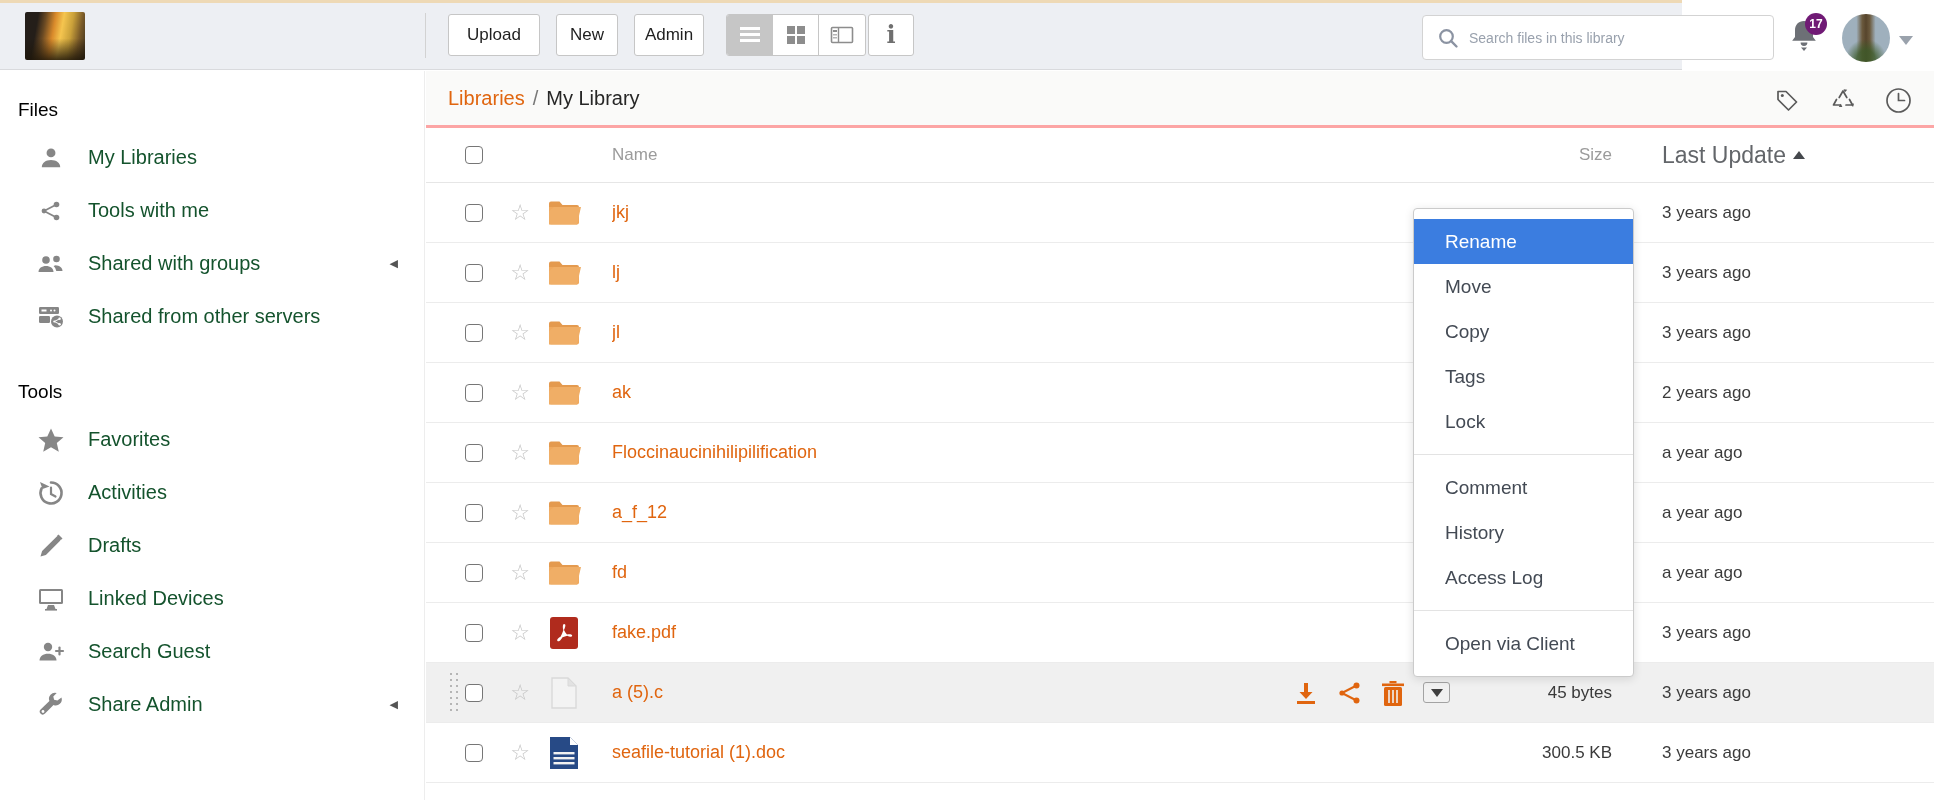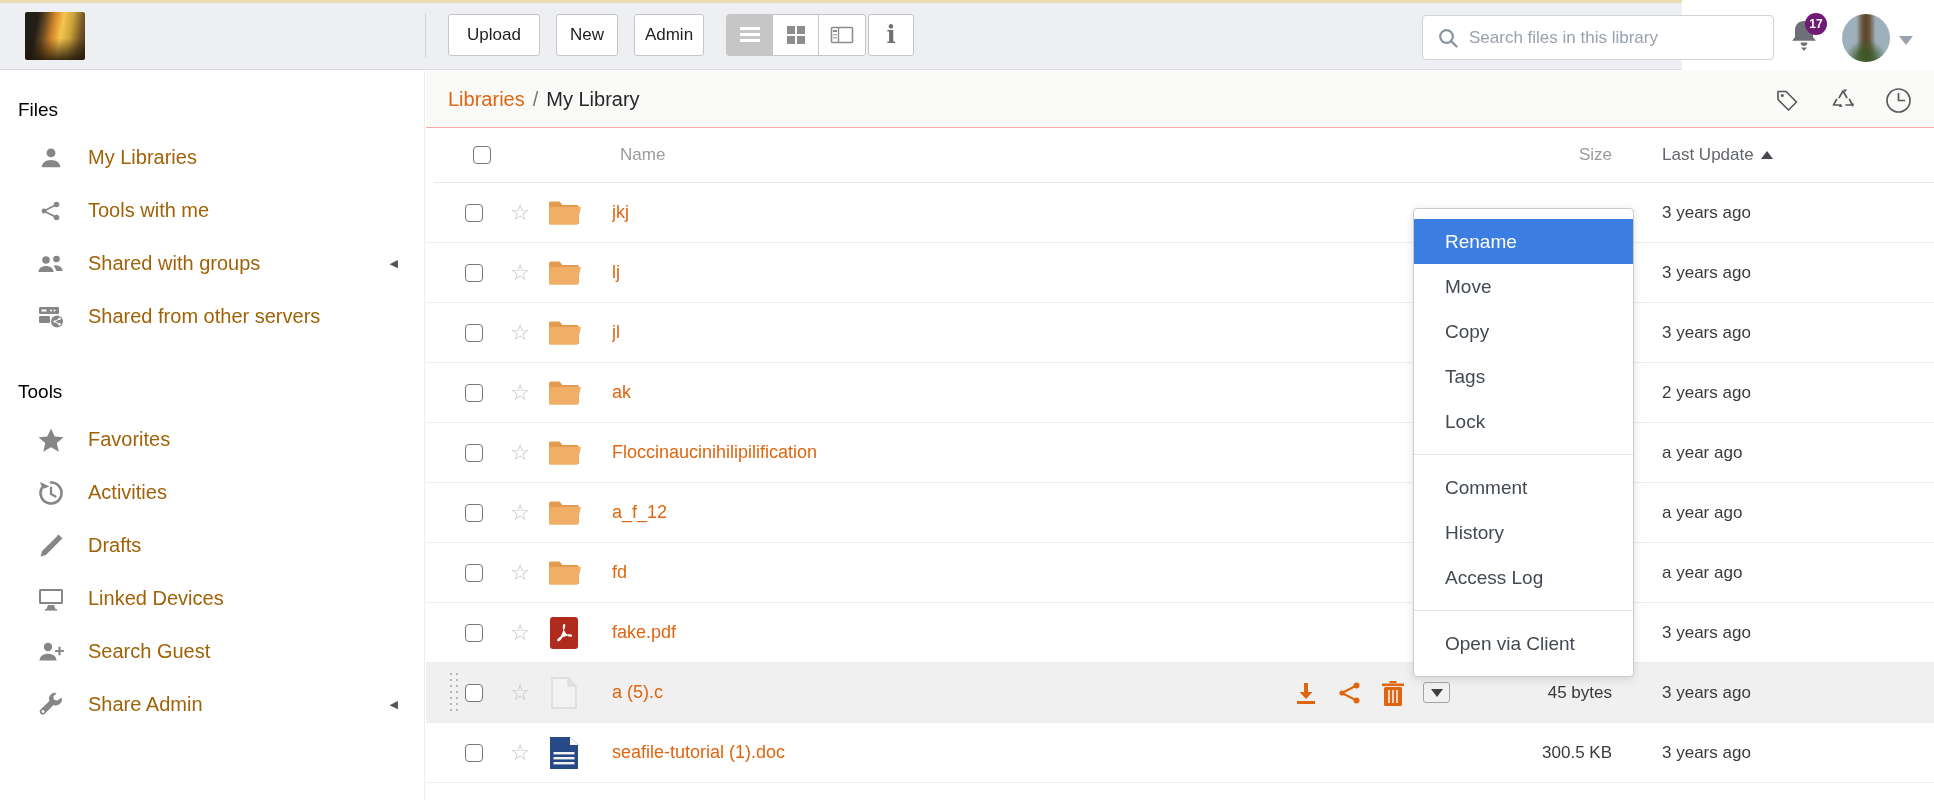--- a/index.html
+++ b/index.html
@@ -18,67 +18,67 @@
   .hdr-divider { position:absolute; left:425px; top:10px; width:1px; height:45px; background:#d2d2d2; }
   .btn { position:absolute; top:11px; height:42px; background:#fff; border:1px solid #c6c6c6; border-radius:3px;
     font-size:17px; color:#1f1f1f; text-align:center; line-height:40px; cursor:pointer; }
   .viewgroup { position:absolute; left:726px; top:11px; height:42px; display:flex; border:1px solid #c6c6c6; border-radius:3px; overflow:hidden; background:#fff; }
   .viewseg { width:46px; height:40px; display:flex; align-items:center; justify-content:center; border-right:1px solid #c6c6c6; }
   .viewseg:last-child { border-right:none; }
   .viewseg.active { background:#c6c6c6; }
   .infobtn { position:absolute; left:868px; top:11px; width:46px; height:42px; background:#fff; border:1px solid #c6c6c6; border-radius:3px;
     text-align:center; line-height:40px; font-family:"DejaVu Serif", serif; font-weight:bold; font-size:24px; color:#6f6f6f; }
   .search { position:absolute; left:1422px; top:12px; width:352px; height:45px; background:#fff; border:1px solid #d3d3d3; border-radius:4px; display:flex; align-items:center; }
-  .search input { border:none; outline:none; flex:1; font-size:17px; color:#333; background:transparent; font-family:"Liberation Sans", sans-serif; }
+  .search input { border:none; outline:none; flex:1; font-size:14px; color:#333; background:transparent; font-family:"Liberation Sans", sans-serif; }
   .search input::placeholder { color:#99a1ad; }
   .search .mag { margin:0 10px 0 14px; display:flex; }
   .bellwrap { position:absolute; left:1787px; top:14px; width:44px; height:44px; }
   .badge { position:absolute; left:18px; top:-4px; min-width:22px; height:22px; border-radius:11px; background:#701a75; color:#fff;
     font-size:12px; font-weight:bold; text-align:center; line-height:22px; }
   .avatar { position:absolute; left:1842px; top:11px; width:48px; height:48px; border-radius:50%; overflow:hidden;
     background:
       radial-gradient(circle at 50% 95%, rgba(60,90,40,.8) 0 18%, rgba(60,90,40,0) 40%),
       linear-gradient(to bottom, rgba(0,0,0,0) 10%, rgba(0,0,0,0) 12%, rgba(0,0,0,0) 100%),
       linear-gradient(90deg, #9fb0bd 0 30%, #6b5a3e 42%, #57452c 50%, #6b5a3e 58%, #9fb0bd 70%),
       linear-gradient(180deg, #c3ccd4 0%, #a8b6c1 45%, #8a9aa6 100%);
   }
   .avatar-caret { position:absolute; left:1899px; top:33px; width:0; height:0; border-left:7px solid transparent; border-right:7px solid transparent; border-top:9px solid #9aa2ac; }
 
   
   .sidebar { position:absolute; left:0; top:71px; width:425px; height:729px; background:#fff; border-right:1px solid #ededed; }
   .side-head { margin:28px 0 10px 18px; font-size:19px; color:#000000; }
   .side-head.second { margin-top:38px; }
   .side-item { position:relative; height:53px; display:flex; align-items:center; cursor:pointer; }
   .side-item .sicon { width:30px; margin-left:36px; display:flex; justify-content:center; }
-  .side-item .slabel { margin-left:22px; font-size:20px; color:#a16207; }
+  .side-item .slabel { margin-left:22px; font-size:20px; color:#14532d; }
   .side-item .collapse { position:absolute; right:26px; font-size:11px; color:#555; }
 
   
   .content { position:absolute; left:426px; top:71px; width:1508px; height:729px; background:#fff; }
-  .crumbband { height:57px; background:#fafaf9; border-bottom:1px solid #fca5a5; display:flex; align-items:center; padding-left:22px; font-size:20px; }
+  .crumbband { height:57px; background:#fafaf9; border-bottom:3px solid #fca5a5; display:flex; align-items:center; padding-left:22px; font-size:20px; }
   .crumb-parent { color:#e0650f; cursor:pointer; }
   .crumb-sep { color:#777; margin:0 8px; }
   .crumb-cur { color:#262626; }
   .band-icons { position:absolute; top:16px; right:22px; display:flex; gap:28px; }
   .band-icons span { display:flex; cursor:pointer; }
 
   .cskel { display:flex; align-items:center; padding:0 20px; }
   .col-handle { width:19px; align-self:stretch; position:relative; }
   .cb { width:18px; height:18px; border:1.5px solid #767676; border-radius:4px; background:#fff; cursor:pointer; flex:none; }
   .sp1 { width:26px; } .sp2 { width:16px; } .sp3 { width:31px; }
   .starcell { width:22px; font-size:22px; color:#c4c4c4; line-height:1; cursor:pointer; text-align:center; }
   .iconcell { width:34px; display:flex; justify-content:center; }
   .namecell { flex:1; font-size:18px; color:#e0650f; cursor:pointer; white-space:nowrap; overflow:hidden; }
   .sizecell { width:150px; margin-right:50px; text-align:right; font-size:17px; color:#3a3a3a; }
   .updcell { width:252px; font-size:17px; color:#3a3a3a; }
 
-  .thead { height:55px; border-bottom:1px solid #e6e6e6;margin-left:8px; }
+  .thead { height:55px; border-bottom:1px solid #e6e6e6; }
   .thead .hname { flex:1; font-size:17px; color:#9b9b9b; }
   .thead .hsize { width:150px; margin-right:50px; text-align:right; font-size:17px; color:#9b9b9b; }
-  .thead .hupd { width:252px; font-size:17px; color:#63666a; display:flex; align-items:center; gap:7px; cursor:pointer; }
+  .thead .hupd { width:252px; font-size:23px; color:#63666a; display:flex; align-items:center; gap:7px; cursor:pointer; }
   .sortarrow { width:0; height:0; border-left:6px solid transparent; border-right:6px solid transparent; border-bottom:8px solid #45484d; }
 
   .frow { height:60px; border-bottom:1px solid #ececec; }
   .frow.active { background:#f0f0f0; }
   .dots { position:absolute; left:2px; top:8px; width:13px; height:44px;
     background-image:radial-gradient(#b5b5b5 1.3px, transparent 1.4px); background-size:6px 6px; }
   .rowactions { display:flex; align-items:center; gap:18px; margin-right:12px; }
   .rowactions span { display:flex; cursor:pointer; }
   .moretoggle { width:27px; height:21px; border:1px solid #a3a3a3; border-radius:3px; background:#f1f1f1; display:flex; align-items:center; justify-content:center; cursor:pointer; }
   .moretoggle i { width:0; height:0; border-left:6px solid transparent; border-right:6px solid transparent; border-top:8px solid #3f3f3f; }

